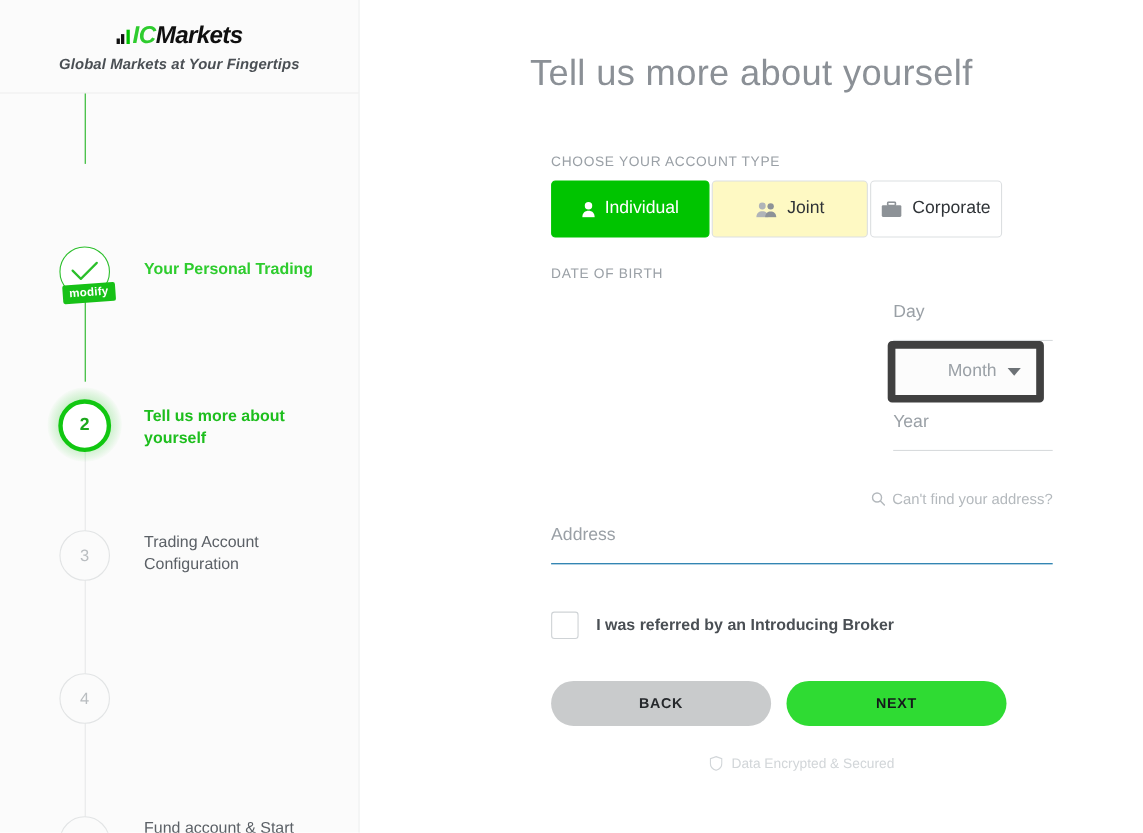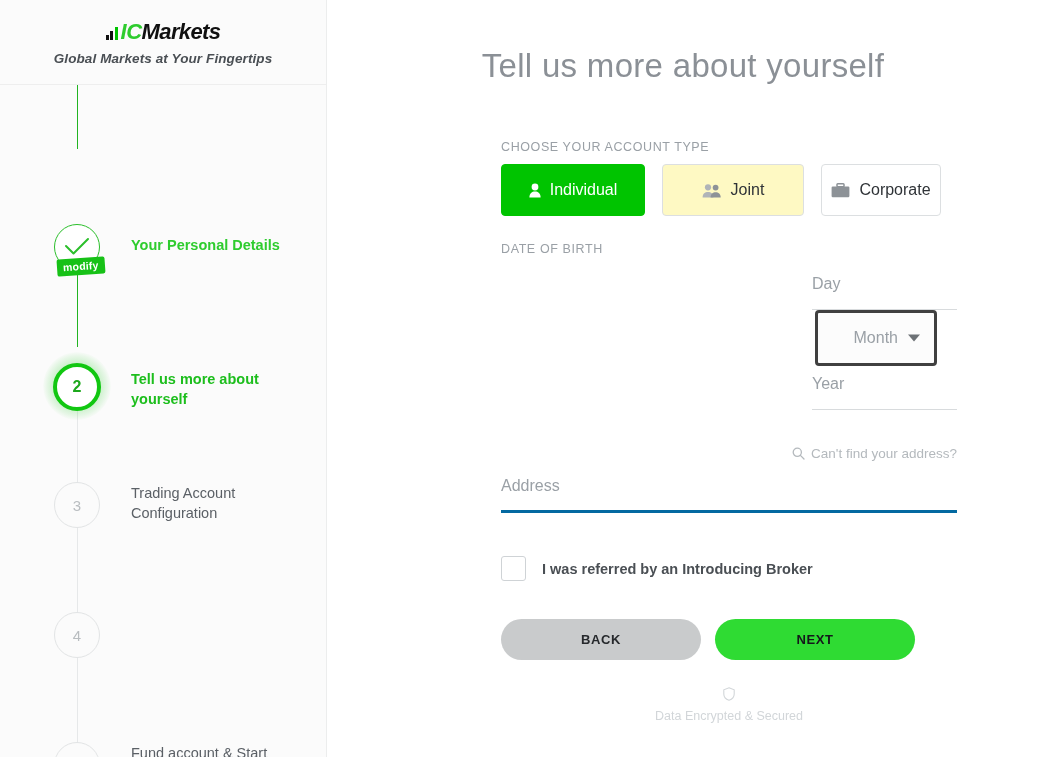--- a/index.html
+++ b/index.html
@@ -114,21 +114,21 @@
     font-size: 33px; font-weight: 300; color: #8b9096;
     letter-spacing: 0.3px;
   }
   .form { position: absolute; left: 174px; top: 140px; width: 456px; }
 
   .field-label {
     font-size: 12.5px; color: #9aa0a6; letter-spacing: 0.6px;
     margin-bottom: 10px;
   }
 
-  .acct-row { display: flex; gap: 17px; margin-bottom: 26px; }
+  .acct-row { display: flex; gap: 2px; margin-bottom: 26px; }
   .acct-btn {
     height: 52px; border-radius: 4px;
     display: flex; align-items: center; justify-content: center;
     gap: 9px; font-size: 16px; cursor: pointer; user-select: none;
   }
   .acct-btn.individual {
     width: 144px; background: #00C400; border: 1px solid #00C400; color: #ffffff;
   }
   .acct-btn.joint { width: 142px; background: #fef9c3; border: 1px solid #dcdfe1; color: #2f3337; }
   .acct-btn.corporate { width: 120px; background: #ffffff; border: 1px solid #dcdfe1; color: #2f3337; align-items: center; }
@@ -137,40 +137,40 @@
   .dob-row { display: flex; align-items: flex-end; gap: 0; margin-bottom: 36px; flex-direction: column; }
   .underline-input {
     width: 145px; height: 44px;
     border: none; border-bottom: 1px solid #d8dbdd;
     font-size: 16px; color: #2f3337; background: transparent;
     outline: none; padding: 0 0 8px 0;
     font-family: "Liberation Sans", sans-serif;
   }
   .underline-input::placeholder { color: #9aa0a6; }
   .select-wrap {
-    position: relative; width: 122px; height: 56px; margin: 0 20px;
-    border: 3px solid #404040; border-radius: 4px; background: #fcfcfc;
+    position: relative; width: 142px; height: 56px; margin: 0 8px;
+    border: 7px solid #404040; border-radius: 4px; background: #fcfcfc;
     display: flex; align-items: center; justify-content: flex-end;
     padding-right: 36px;
   }
   .select-wrap .sel-text { font-size: 16px; color: #9aa0a6; }
   .caret {
     position: absolute; right: 14px; top: 50%; transform: translateY(-50%);
     width: 0; height: 0;
     border-left: 6px solid transparent; border-right: 6px solid transparent;
     border-top: 7px solid #6d7276;
   }
 
   .addr-help {
     display: flex; align-items: center; justify-content: flex-end;
     gap: 6px; font-size: 13.5px; color: #b4b9bd; margin-bottom: 8px;
   }
   .addr-input {
     width: 456px; height: 44px;
-    border: none; border-bottom: 3px solid #0369a1;
+    border: none; border-bottom: 1px solid #0369a1;
     font-size: 16px; color: #2f3337; background: transparent;
     outline: none; padding: 0 0 8px 0;
     font-family: "Liberation Sans", sans-serif;
   }
   .addr-input::placeholder { color: #9aa0a6; }
 
   .ib-row { display: flex; align-items: center; gap: 16px; margin-top: 43px; }
   .ib-box {
     width: 25px; height: 25px; border: 1px solid #cfd3d6;
     border-radius: 3px; background: #ffffff; cursor: pointer;
@@ -182,21 +182,21 @@
     height: 41px; border-radius: 21px; border: none;
     font-size: 13px; font-weight: bold; letter-spacing: 0.6px;
     display: flex; align-items: center; justify-content: center;
     cursor: pointer; font-family: "Liberation Sans", sans-serif;
   }
   .btn-back { width: 200px; background: #c9cbcc; color: #26292c; }
   .btn-next { width: 200px; background: #2FDB33; color: #14181b; }
 
   .secure {
     display: flex; align-items: center; justify-content: center;
-    gap: 8px; margin-top: 27px; font-size: 12.5px; color: #d2d6d9; flex-direction: column;
+    gap: 8px; margin-top: 27px; font-size: 12.5px; color: #d2d6d9;
   }
 </style>
 </head>
 <body>
 
 <div class="page">
 
   <div class="sidebar">
 
     <div class="brand">
@@ -217,21 +217,21 @@
       <div class="track-mid"></div>
       <div class="track-bot"></div>
 
       <div class="step step1">
         <div class="circle">
           <svg class="check-svg" viewBox="0 0 26 20">
             <polyline points="2,9 9.5,16.5 24,2" fill="none" stroke="#2BBF2B" stroke-width="2" stroke-linecap="round" stroke-linejoin="round"></polyline>
           </svg>
         </div>
         <div class="modify-badge">modify</div>
-        <div class="label">Your Personal Details</div>
+        <div class="label">Your Personal Trading</div>
       </div>
 
       <div class="step step2">
         <div class="halo"></div>
         <div class="circle">
           <span>2</span>
         </div>
         <div class="label">Tell us more about yourself</div>
       </div>
 

